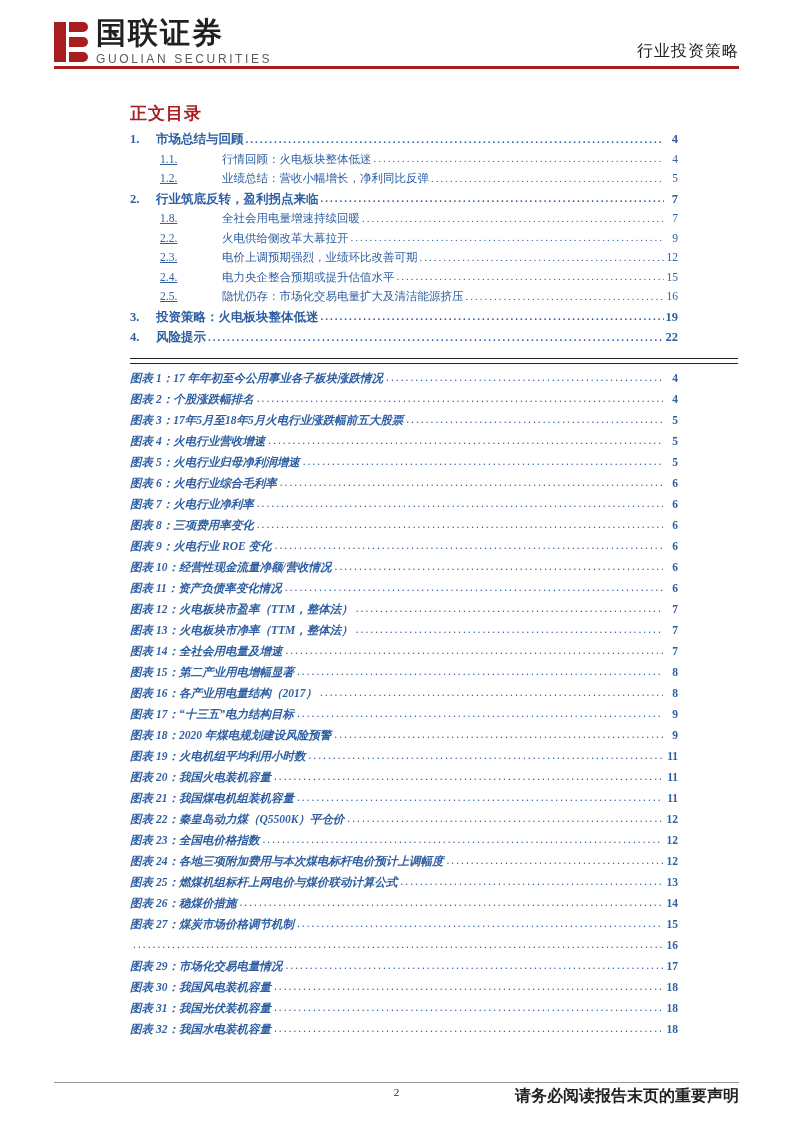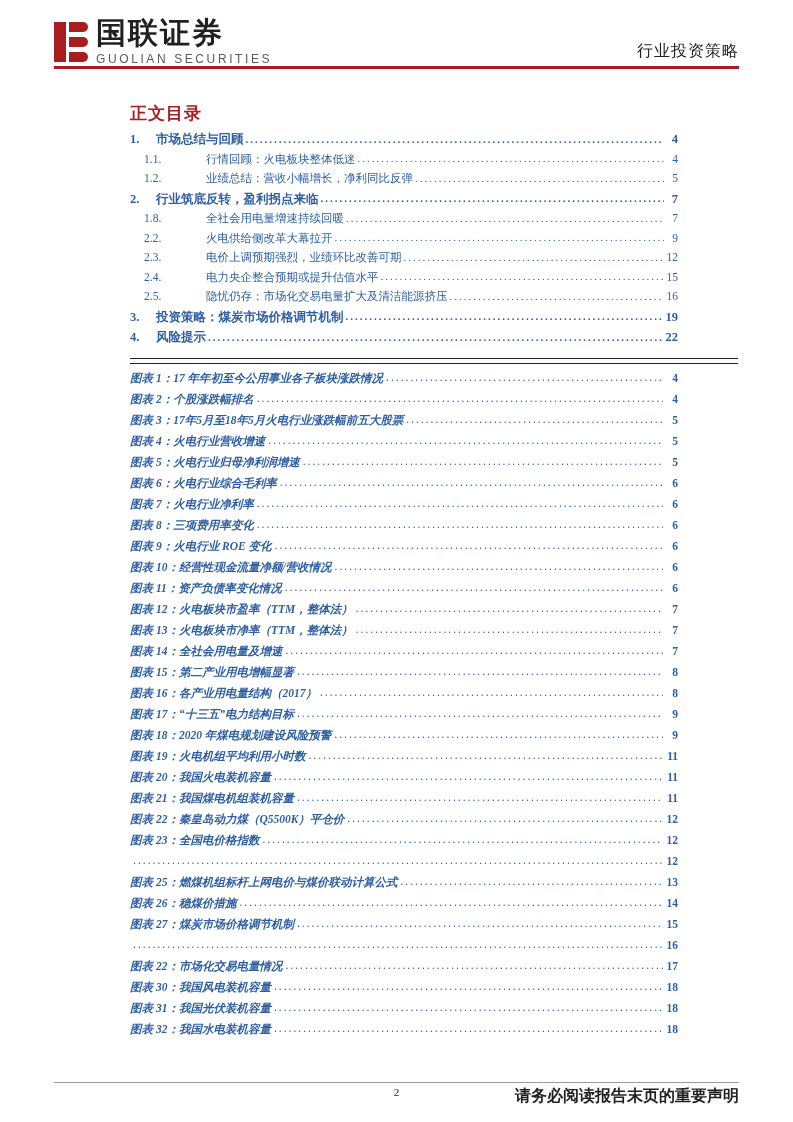--- a/index.html
+++ b/index.html
@@ -115,21 +115,22 @@
     font-weight: bold;
     font-size: 12.5px;
     color: #2e5fa3;
   }
   .toc-row .num {
     width: 26px;
     flex: 0 0 auto;
   }
   .toc-row.lvl2 .num {
     width: 34px;
-    margin-left: 14px;
+    margin-left: 30px;
+    text-decoration: underline;
   }
   .toc-row .label { flex: 0 0 auto; text-align: center; }
   .toc-row.lvl2 .label { margin-left: 28px; }
   .toc-row .dots {
     flex: 1 1 auto;
     overflow: hidden;
     white-space: nowrap;
     margin: 0 2px;
     color: #2e5fa3;
     letter-spacing: 2px;
@@ -287,21 +288,21 @@
         <span class="page">15</span>
       </div>
       <div class="toc-row lvl2">
         <span class="num">2.5.</span>
         <span class="label">隐忧仍存：市场化交易电量扩大及清洁能源挤压</span>
         <span class="dots">........................................................................................................................</span>
         <span class="page">16</span>
       </div>
       <div class="toc-row lvl1">
         <span class="num">3.</span>
-        <span class="label">投资策略：煤炭市场价格调节机制</span>
+        <span class="label">投资策略：火电板块整体低迷</span>
         <span class="dots">........................................................................................................................</span>
         <span class="page">19</span>
       </div>
       <div class="toc-row lvl1">
         <span class="num">4.</span>
         <span class="label">风险提示</span>
         <span class="dots">........................................................................................................................</span>
         <span class="page">22</span>
       </div>
     </div>
@@ -421,20 +422,21 @@
         <span class="label">图表 22：秦皇岛动力煤（Q5500K）平仓价</span>
         <span class="dots">..................................................................................................................................</span>
         <span class="page">12</span>
       </div>
       <div class="fig-row">
         <span class="label">图表 23：全国电价格指数</span>
         <span class="dots">..................................................................................................................................</span>
         <span class="page">12</span>
       </div>
       <div class="fig-row">
+        <span class="label">图表 24：各地三项附加费用与本次煤电标杆电价预计上调幅度</span>
         <span class="dots">..................................................................................................................................</span>
         <span class="page">12</span>
       </div>
       <div class="fig-row">
         <span class="label">图表 25：燃煤机组标杆上网电价与煤价联动计算公式</span>
         <span class="dots">..................................................................................................................................</span>
         <span class="page">13</span>
       </div>
       <div class="fig-row">
         <span class="label">图表 26：稳煤价措施</span>
@@ -444,21 +446,21 @@
       <div class="fig-row">
         <span class="label">图表 27：煤炭市场价格调节机制</span>
         <span class="dots">..................................................................................................................................</span>
         <span class="page">15</span>
       </div>
       <div class="fig-row">
         <span class="dots">..................................................................................................................................</span>
         <span class="page">16</span>
       </div>
       <div class="fig-row">
-        <span class="label">图表 22：市场化交易电量情况</span>
+        <span class="label">图表 29：市场化交易电量情况</span>
         <span class="dots">..................................................................................................................................</span>
         <span class="page">17</span>
       </div>
       <div class="fig-row">
         <span class="label">图表 30：我国风电装机容量</span>
         <span class="dots">..................................................................................................................................</span>
         <span class="page">18</span>
       </div>
       <div class="fig-row">
         <span class="label">图表 31：我国光伏装机容量</span>

